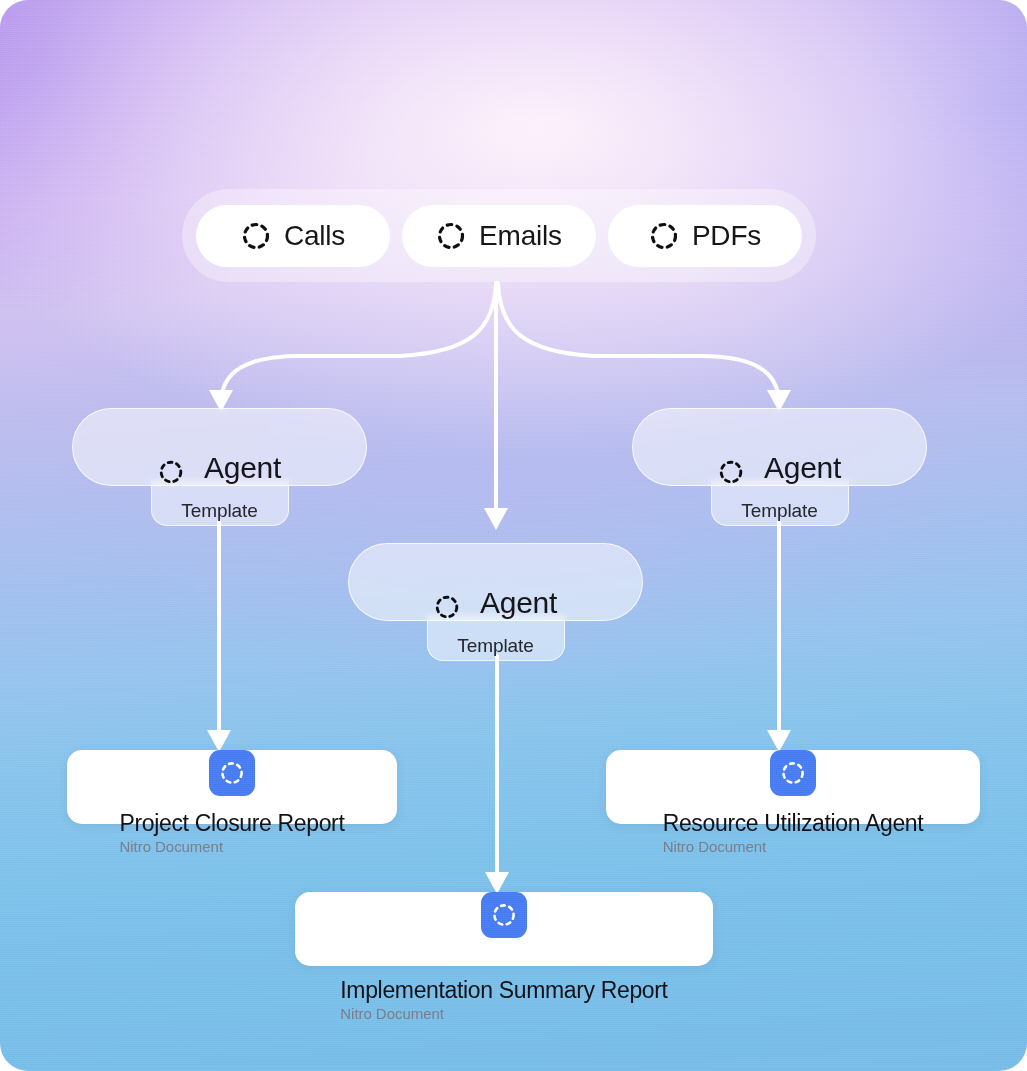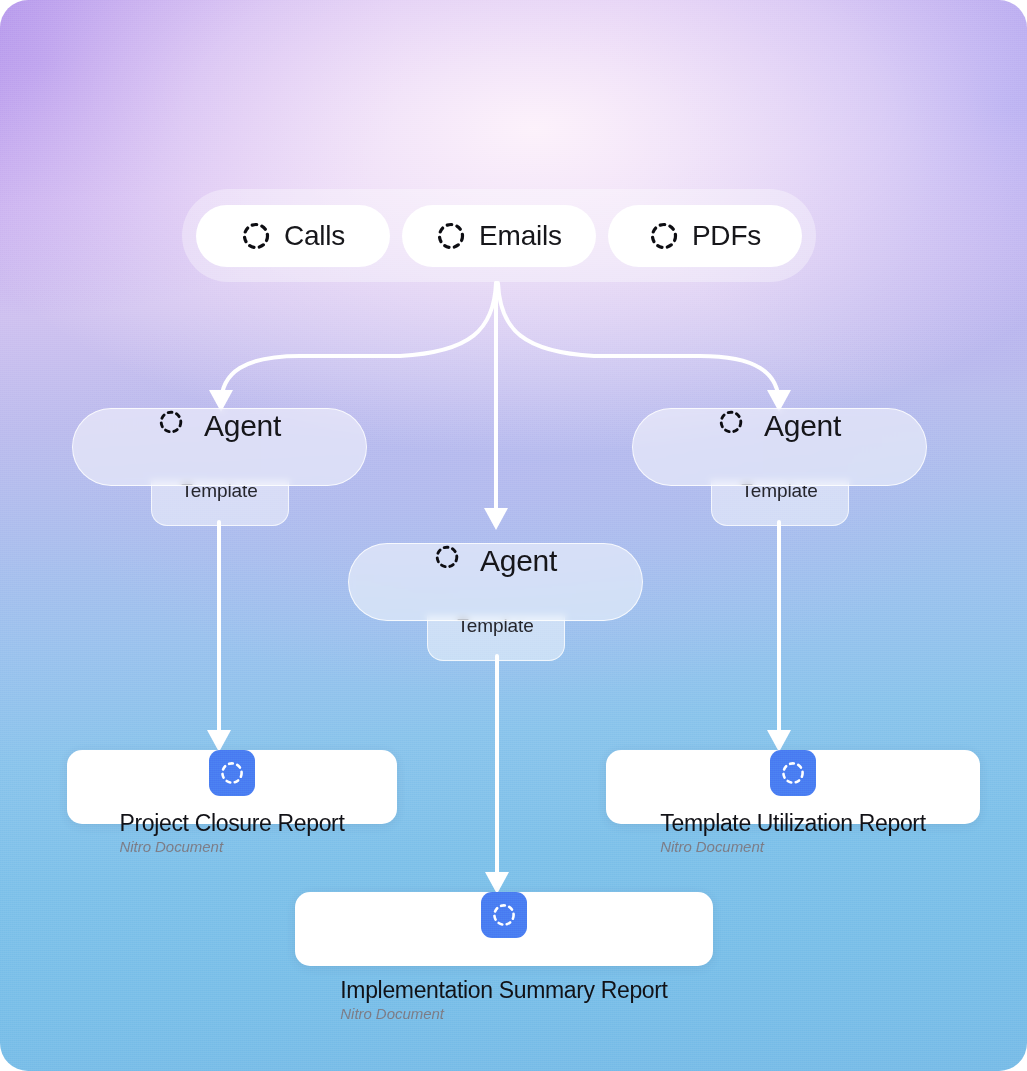--- a/index.html
+++ b/index.html
@@ -94,42 +94,42 @@
   
   .agent-group { position: absolute; }
   .agent-pill {
     position: relative;
     z-index: 2;
     height: 78px;
     border-radius: 39px;
     background: rgba(255,255,255,0.50);
     border: 1.5px solid rgba(255,255,255,0.80);
     display: flex;
-    align-items: flex-start;
+    align-items: flex-end;
     justify-content: center;
     gap: 20px;
     cursor: pointer;
     backdrop-filter: blur(3px);
   }
   .agent-pill .alabel {
     font-size: 30px;
     color: #16161a;
     letter-spacing: -0.3px;
   }
   .template-tab {
     position: relative;
     z-index: 1;
     margin: -6px auto 8px auto;
     height: 46px;
     border-radius: 0 0 16px 16px;
     background: rgba(255,255,255,0.48);
     border: 1.5px solid rgba(255,255,255,0.72);
     border-top: none;
     display: flex;
-    align-items: flex-start;
+    align-items: flex-end;
     justify-content: center;
     cursor: pointer;
   }
   .template-tab .tlabel {
     font-size: 19px;
     color: #26262c;
     letter-spacing: -0.1px;
     padding-bottom: 3px;
   }
 
@@ -162,21 +162,20 @@
     letter-spacing: -0.35px;
     white-space: nowrap;
     line-height: 1.12;
   }
   .doc-sub {
     font-size: 15px;
     color: #7d7d87;
     letter-spacing: -0.05px;
     white-space: nowrap;
     line-height: 1.2;
-    font-style: italic;
   }
 </style>
 </head>
 <body>
 
 <div id="canvas">
 
   <svg id="edges" viewBox="0 0 1027 1071" width="1027" height="1071">
     <defs>
       <style>
@@ -277,21 +276,21 @@
     </div>
   </div>
 
   <div class="doc-card" style="left:606px; top:750px; width:374px;">
     <div class="doc-icon" style="background:#4a7ef2;">
       <svg class="ring" width="26" height="26" viewBox="0 0 26 26">
         <circle cx="13" cy="13" r="9.6" fill="none" stroke="#ffffff" stroke-width="2.6" stroke-linecap="round" stroke-dasharray="3.8 4.6"></circle>
       </svg>
     </div>
     <div class="doc-text">
-      <span class="doc-title">Template Utilization Report</span>
+      <span class="doc-title">Resource Utilization Agent</span>
       <span class="doc-sub">Nitro Document</span>
     </div>
   </div>
 
   <div class="doc-card" style="left:295px; top:892px; width:418px;gap:40px;">
     <div class="doc-icon" style="background:#4a7ef2;">
       <svg class="ring" width="26" height="26" viewBox="0 0 26 26">
         <circle cx="13" cy="13" r="9.6" fill="none" stroke="#ffffff" stroke-width="2.6" stroke-linecap="round" stroke-dasharray="3.8 4.6"></circle>
       </svg>
     </div>

